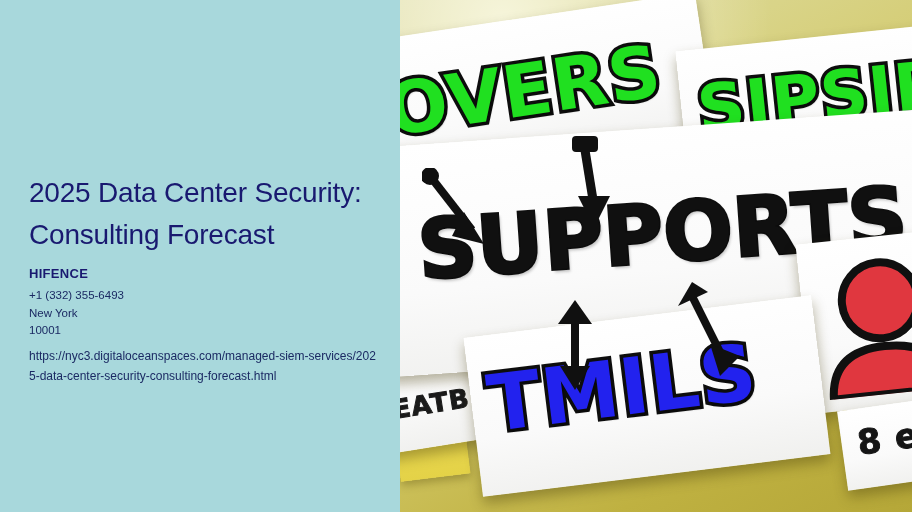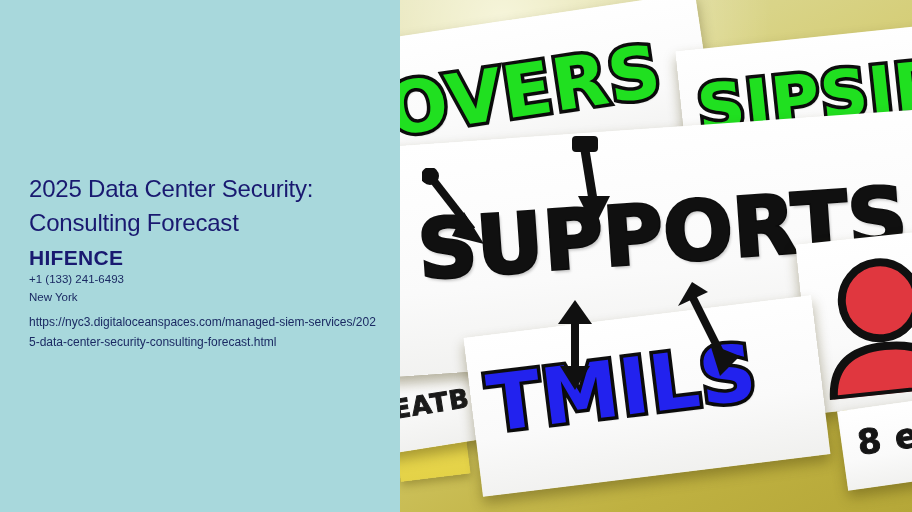--- a/index.html
+++ b/index.html
@@ -24,30 +24,30 @@
     background: #a8d8dc;
     box-sizing: border-box;
   }
   .info-inner {
     position: absolute;
     left: 29px;
     top: 172px;
     width: 352px;
   }
   .doc-title {
-    font-size: 24px;
-    line-height: 34px;
+    font-size: 28px;
+    line-height: 42px;
     font-weight: 400;
     color: #191970;
     letter-spacing: -0.2px;
     margin: 0 0 9px 0;
     word-wrap: break-word;
   }
   .brand-name {
-    font-size: 21px;
+    font-size: 13px;
     line-height: 18px;
     font-weight: 700;
     color: #191970;
     letter-spacing: 0.3px;
     margin: 0 0 4px 0;
   }
   .contact-line {
     font-size: 11.5px;
     line-height: 17.5px;
     color: #1b2a63;
@@ -239,25 +239,26 @@
 
 <div class="page">
 
   <div class="info-panel">
     <div class="info-inner">
 
       <h1 class="doc-title">2025 Data Center Security: Consulting Forecast</h1>
 
       <div class="brand-name">HIFENCE</div>
 
-      <div class="contact-line">+1 (133) 241-6493</div>
+      <div class="contact-line">+1 (332) 355-6493</div>
 
 
       <div class="contact-line">New York</div>
 
+      <div class="contact-line">10001</div>
 
       <a class="source-url" href="#">https://nyc3.digitaloceanspaces.com/managed-siem-services/2025-data-center-security-consulting-forecast.html</a>
     </div>
   </div>
 
   <div class="image-panel">
     <div class="clip-guard">
 
       <div class="edge-line" id="edge-1"></div>
 

